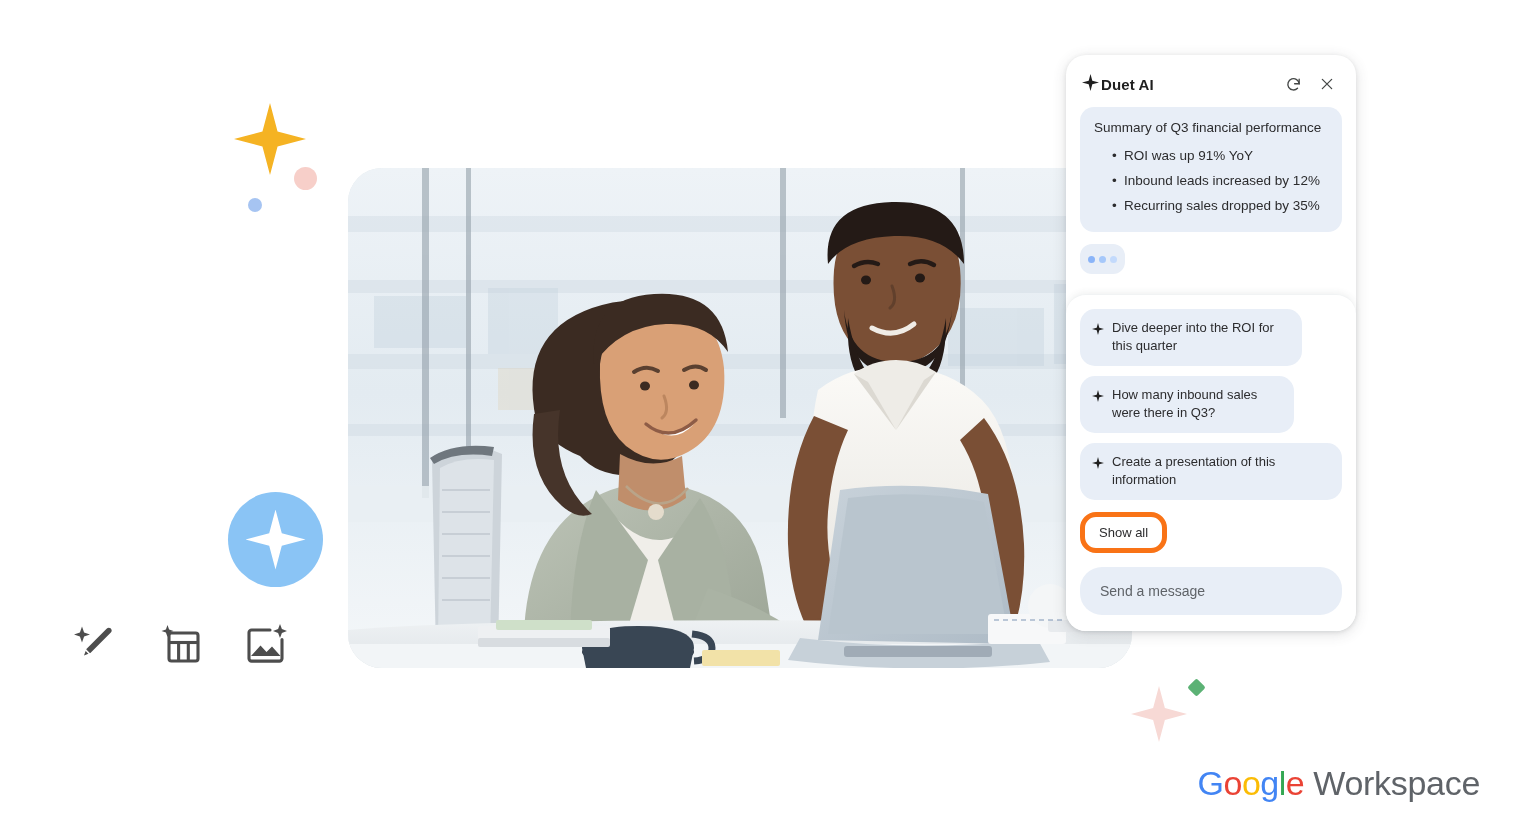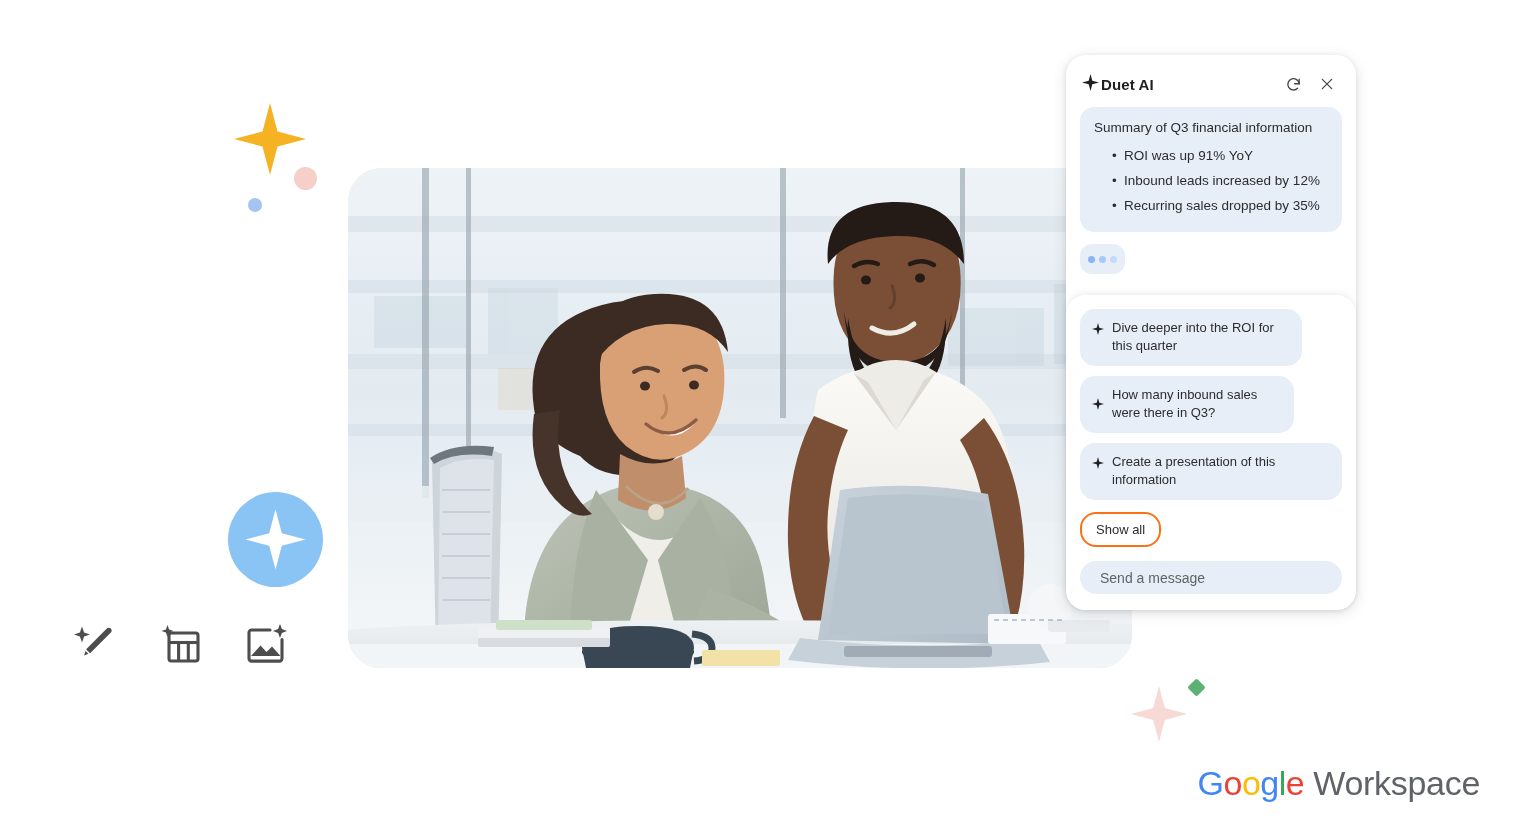--- a/index.html
+++ b/index.html
@@ -226,52 +226,52 @@
     margin-bottom: 10px;
     display: flex;
     align-items: flex-start;
     gap: 8px;
     cursor: pointer;
     border: none;
     text-align: left;
     width: auto;
   }
   .chip:nth-of-type(1) { margin-right: 40px; }
-  .chip:nth-of-type(2) { margin-right: 48px; align-items: center; }
+  .chip:nth-of-type(2) { margin-right: 48px; }
   .chip:nth-of-type(3) { }
   .chip-spark {
     flex: 0 0 auto;
     margin-top: 2px;
     color: #1f1f1f;
     display: block;
   }
   .chip-text {
     font-size: 13px;
     line-height: 18px;
     color: #2c2c2e;
   }
 
   .show-all {
     display: inline-block;
     background: #ffffff;
-    border: 2px solid #f97316;
+    border: 5px solid #f97316;
     border-radius: 16px;
     padding: 8px 14px;
     font-size: 13px;
     color: #2c2c2e;
     cursor: pointer;
     margin-top: 2px;
     font-family: inherit;
   }
 
   .composer {
     margin-top: 14px;
     background: #e8eef7;
     border-radius: 22px;
-    height: 33px;
+    height: 48px;
     display: flex;
     align-items: center;
     padding: 0 18px;
   }
   .composer input {
     border: none;
     background: transparent;
     outline: none;
     width: 100%;
     font-size: 14px;
@@ -521,21 +521,21 @@
       </button>
       <button class="hdr-btn">
         <svg width="16" height="16" viewBox="0 0 24 24" fill="none" stroke="currentColor" stroke-width="1.9" stroke-linecap="round">
           <path d="M5 5 L19 19 M19 5 L5 19"></path>
         </svg>
       </button>
     </div>
 
     <div class="panel-body">
       <div class="msg-bubble">
-        <p class="msg-heading">Summary of Q3 financial information</p>
+        <p class="msg-heading">Summary of Q3 financial performance</p>
         <ul class="msg-list">
           <li>ROI was up 91% YoY</li>
           <li>Inbound leads increased by 12%</li>
           <li>Recurring sales dropped by 35%</li>
         </ul>
       </div>
 
       <div class="typing">
         <span></span>
         <span></span>

